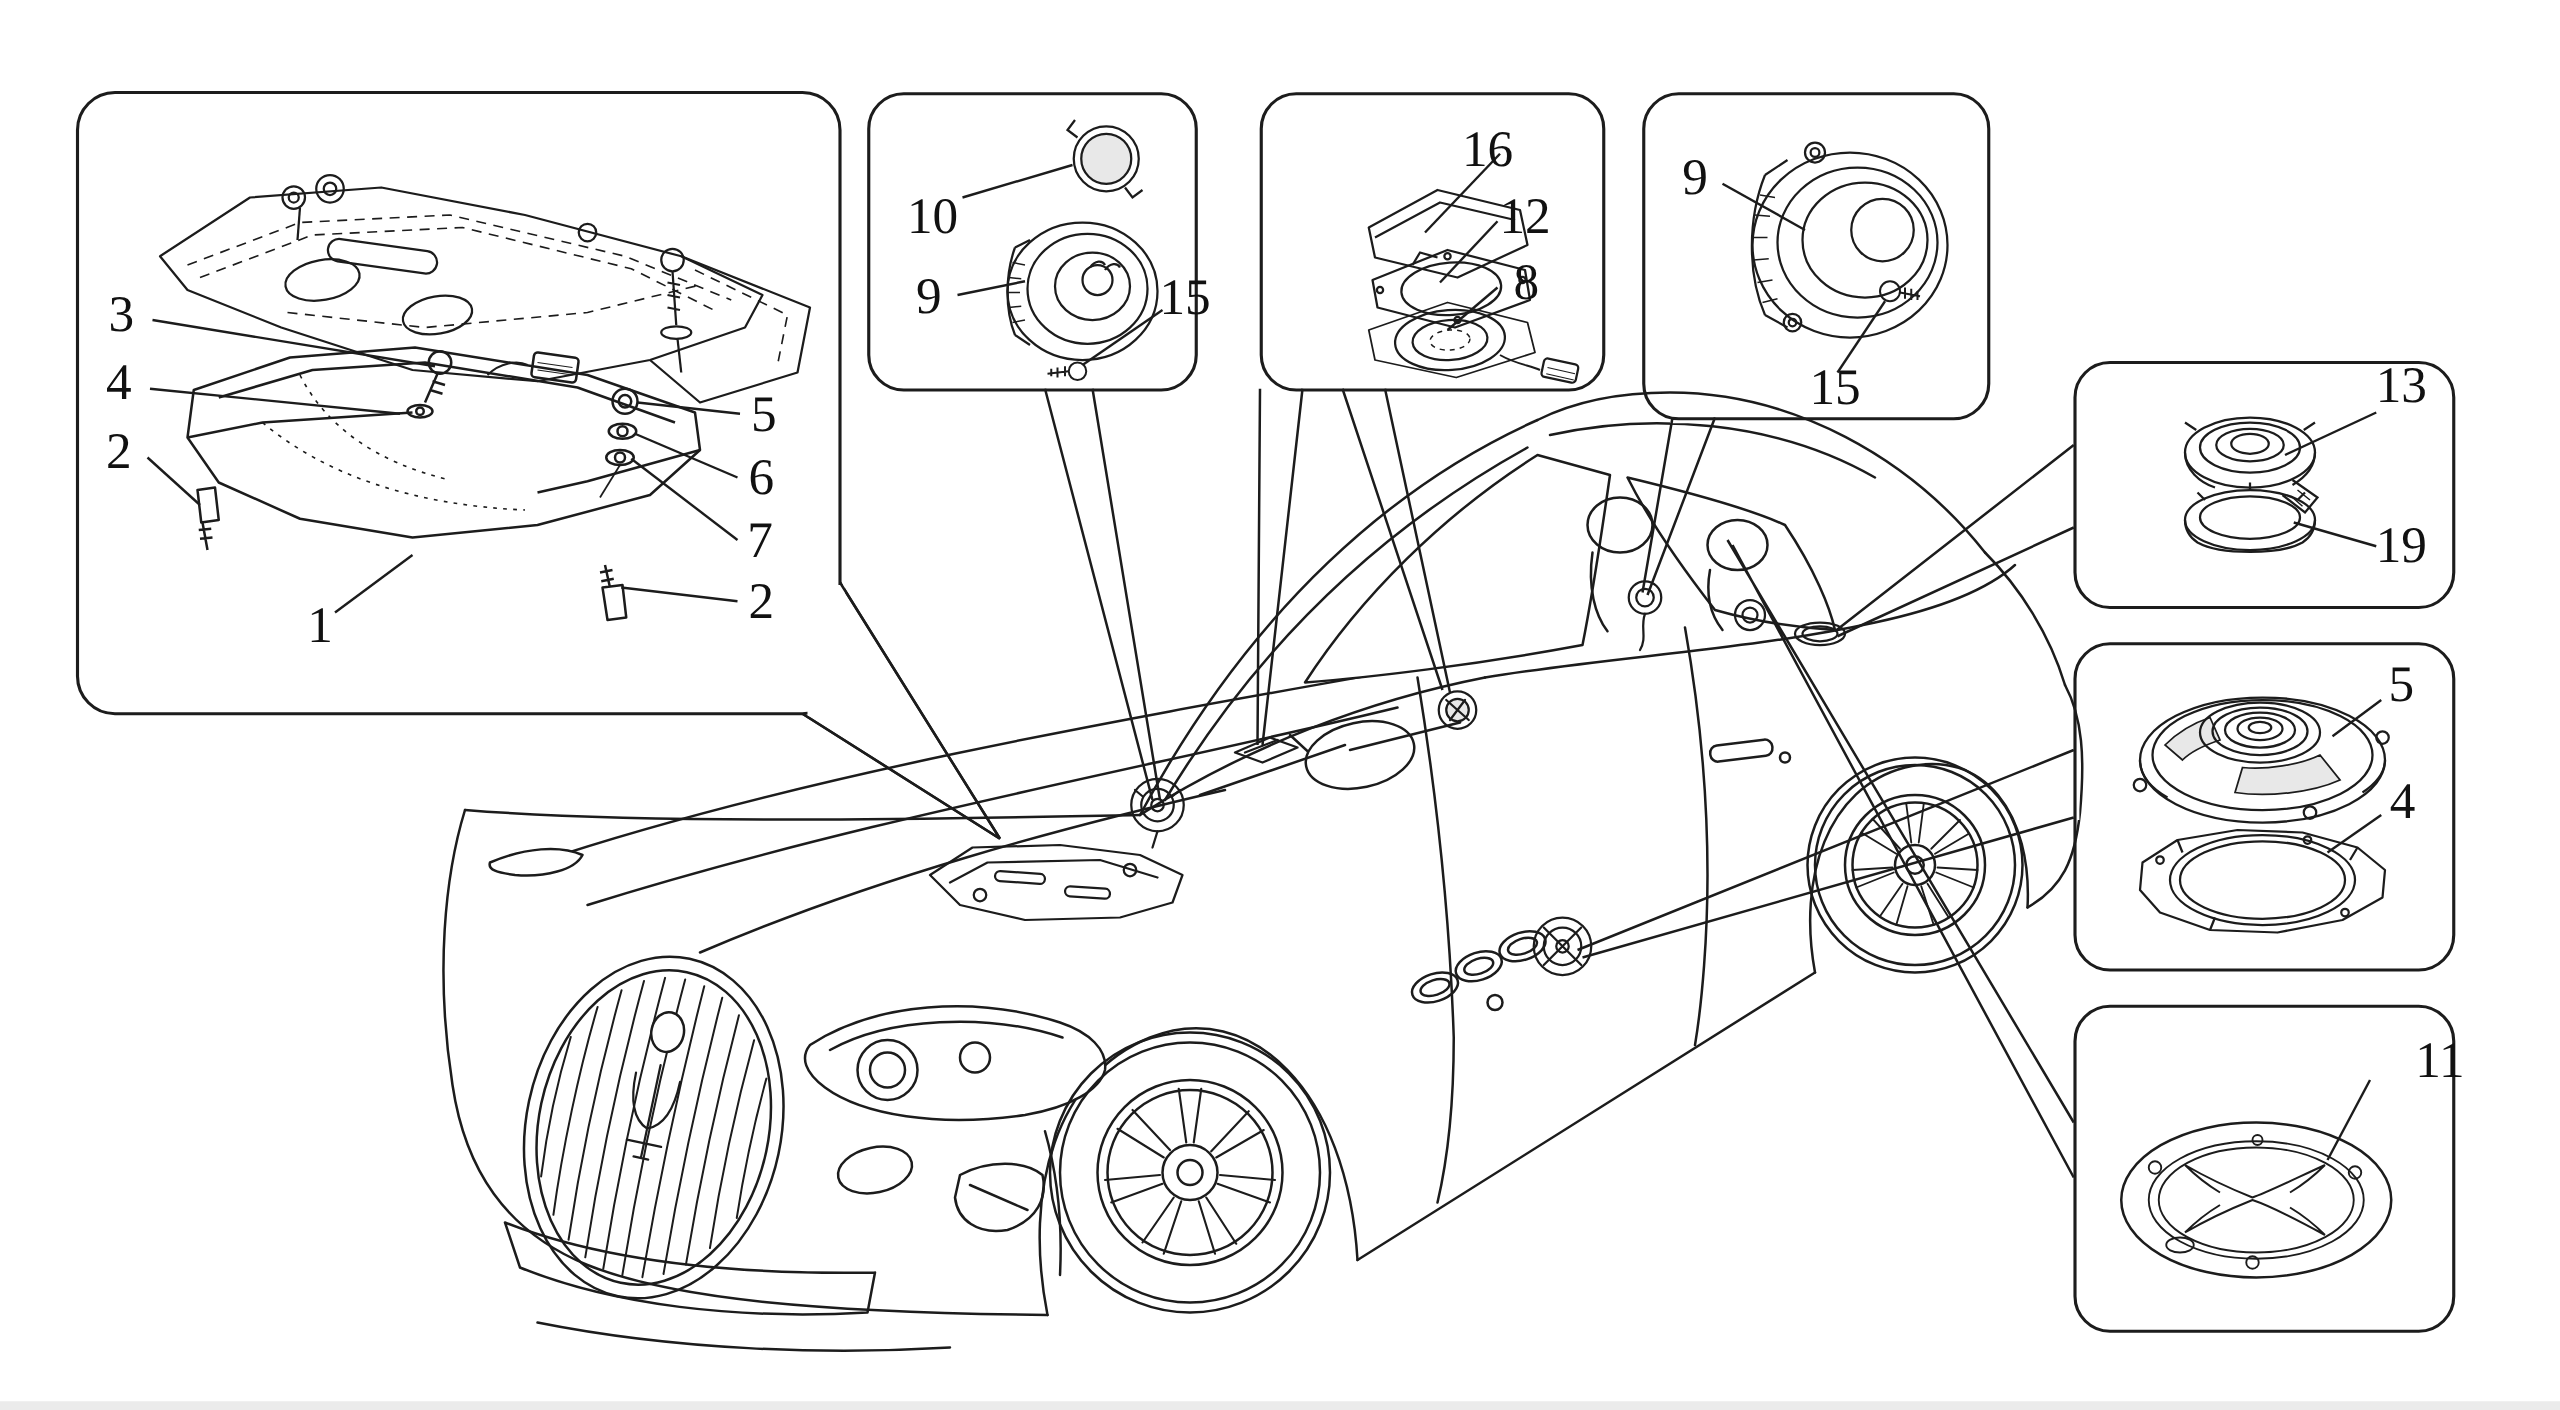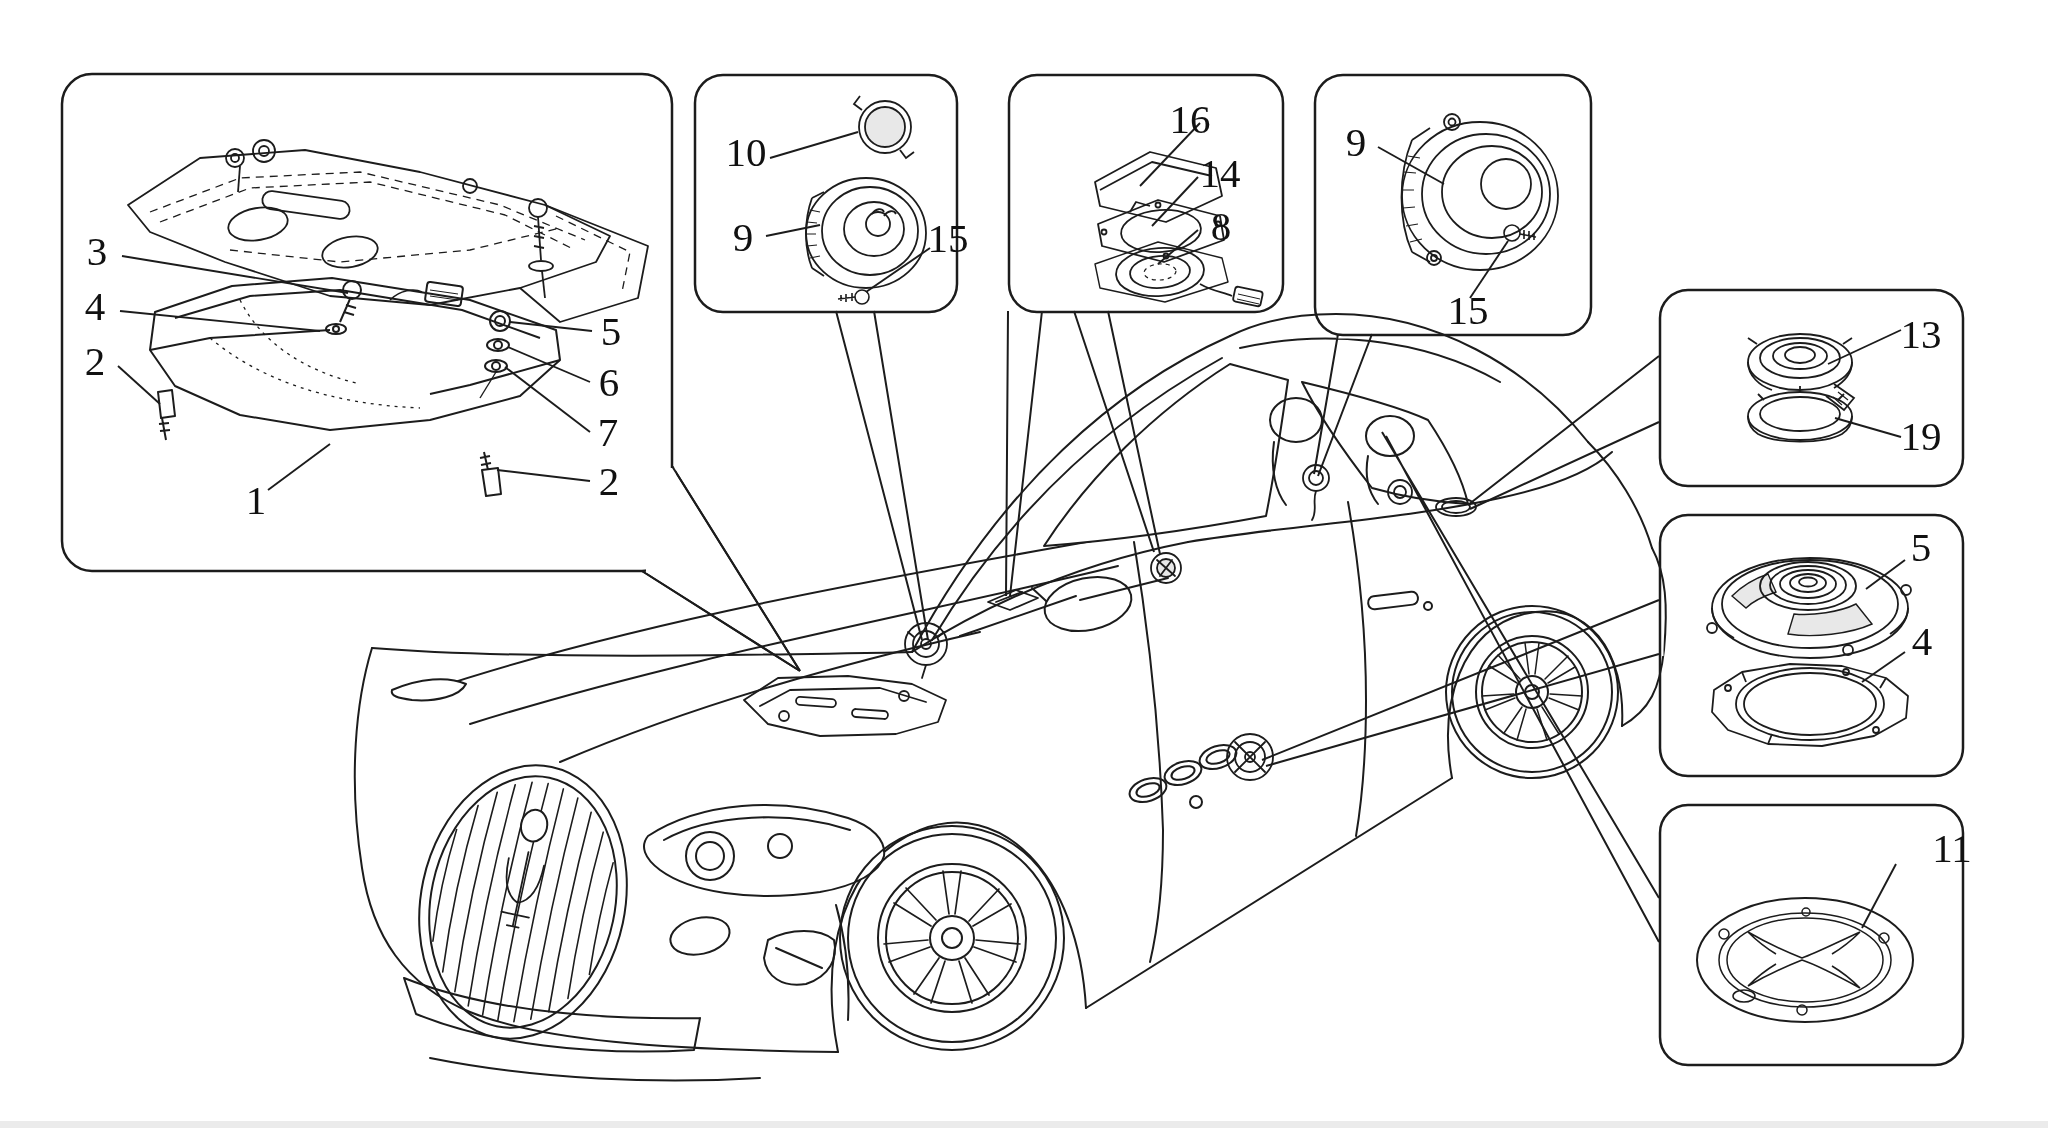--- a/index.html
+++ b/index.html
@@ -375,28 +375,28 @@
 
 <div>
   <span class="callout" style="left:97px;top:251px">3</span>
   <span class="callout" style="left:95px;top:306px">4</span>
   <span class="callout" style="left:95px;top:361px">2</span>
   <span class="callout" style="left:256px;top:500px">1</span>
   <span class="callout" style="left:611px;top:331px">5</span>
   <span class="callout" style="left:609px;top:382px">6</span>
   <span class="callout" style="left:608px;top:432px">7</span>
   <span class="callout" style="left:609px;top:481px">2</span>
-  <span class="callout" style="left:746px;top:152px">10</span>
+  <span class="callout" style="left:746px;top:173px">10</span>
   <span class="callout" style="left:743px;top:237px">9</span>
   <span class="callout" style="left:948px;top:238px">15</span>
   <span class="callout" style="left:1190px;top:119px">16</span>
-  <span class="callout" style="left:1220px;top:173px">14</span>
+  <span class="callout" style="left:1220px;top:173px">12</span>
   <span class="callout" style="left:1221px;top:226px">8</span>
   <span class="callout" style="left:1356px;top:142px">9</span>
   <span class="callout" style="left:1468px;top:310px">15</span>
-  <span class="callout" style="left:1921px;top:334px">13</span>
+  <span class="callout" style="left:1921px;top:308px">13</span>
   <span class="callout" style="left:1921px;top:436px">19</span>
   <span class="callout" style="left:1921px;top:547px">5</span>
   <span class="callout" style="left:1922px;top:641px">4</span>
   <span class="callout" style="left:1952px;top:848px">11</span>
 </div>
 
 </div>
 
 </body></html>

